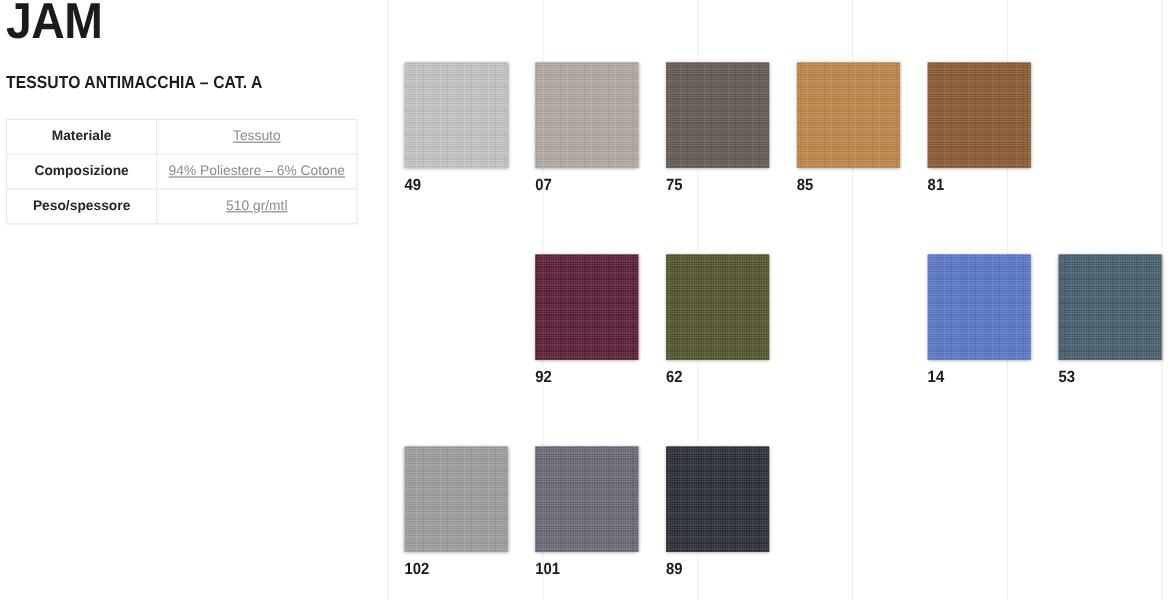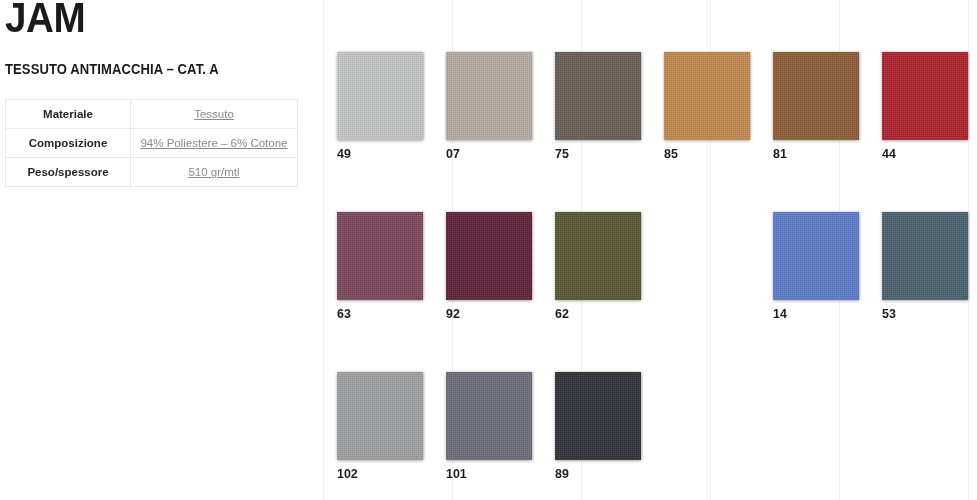--- a/index.html
+++ b/index.html
@@ -188,30 +188,22 @@
         <div class="swatch-label">75</div>
       </div>
       <div class="swatch-cell" style="left: 327px;">
         <div class="swatch-chip" style="background: rgb(192, 135, 73);"></div>
         <div class="swatch-label">85</div>
       </div>
       <div class="swatch-cell" style="left: 436px;">
         <div class="swatch-chip" style="background: rgb(140, 91, 52);"></div>
         <div class="swatch-label">81</div>
       </div>
-      <div class="swatch-cell" style="left: 545px;">
-        <div class="swatch-chip" style="background: rgb(173, 31, 43);"></div>
-        <div class="swatch-label">44</div>
-      </div>
     </div>
     <div class="swatch-row" style="top: 160px;">
-      <div class="swatch-cell" style="left: 0px;">
-        <div class="swatch-chip" style="background: rgb(121, 68, 90);"></div>
-        <div class="swatch-label">63</div>
-      </div>
       <div class="swatch-cell" style="left: 109px;">
         <div class="swatch-chip" style="background: rgb(92, 31, 56);"></div>
         <div class="swatch-label">92</div>
       </div>
       <div class="swatch-cell" style="left: 218px;">
         <div class="swatch-chip" style="background: rgb(85, 85, 47);"></div>
         <div class="swatch-label">62</div>
       </div>
       <div class="swatch-cell" style="left: 436px;">
         <div class="swatch-chip" style="background: rgb(90, 121, 200);"></div>

